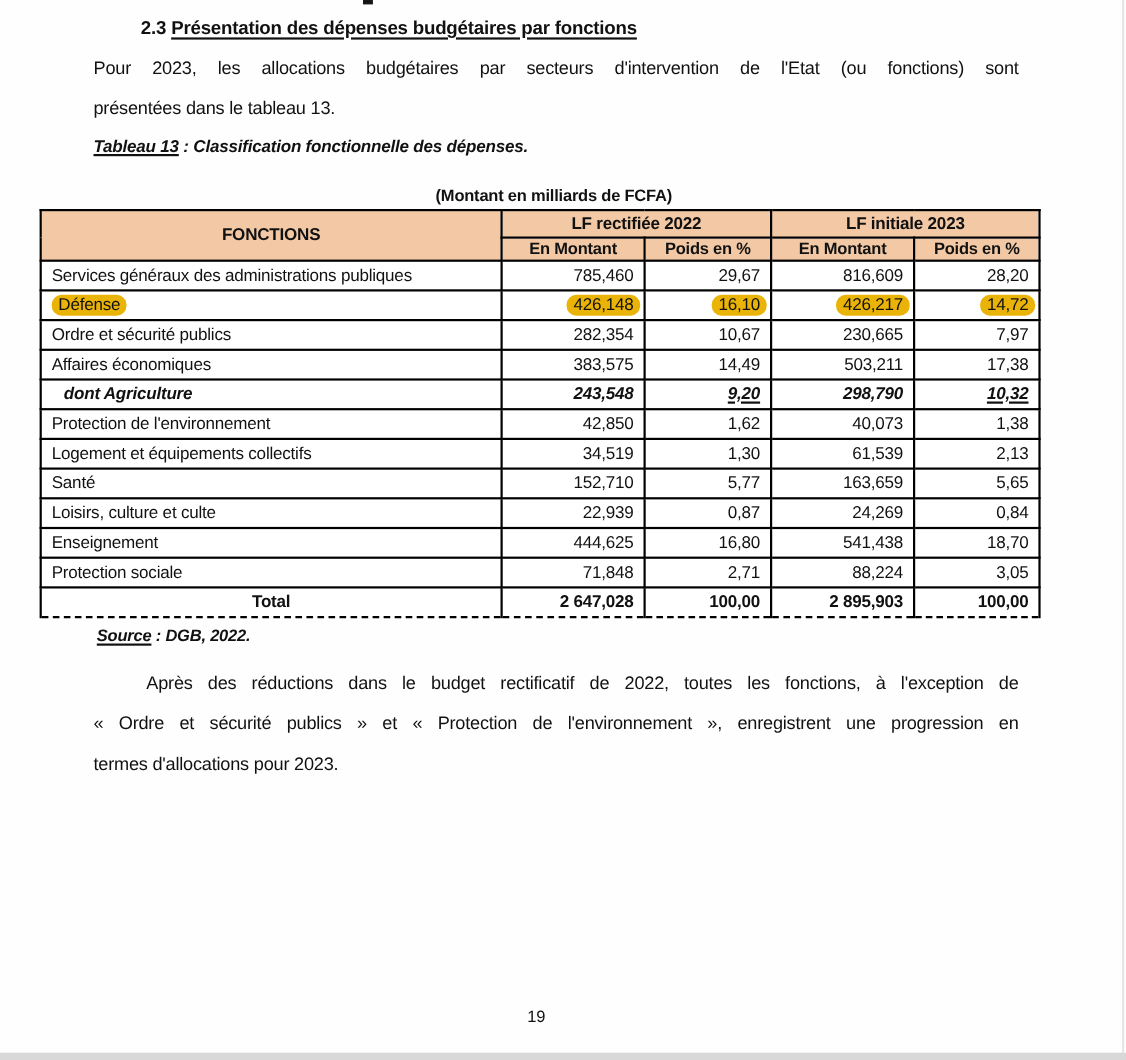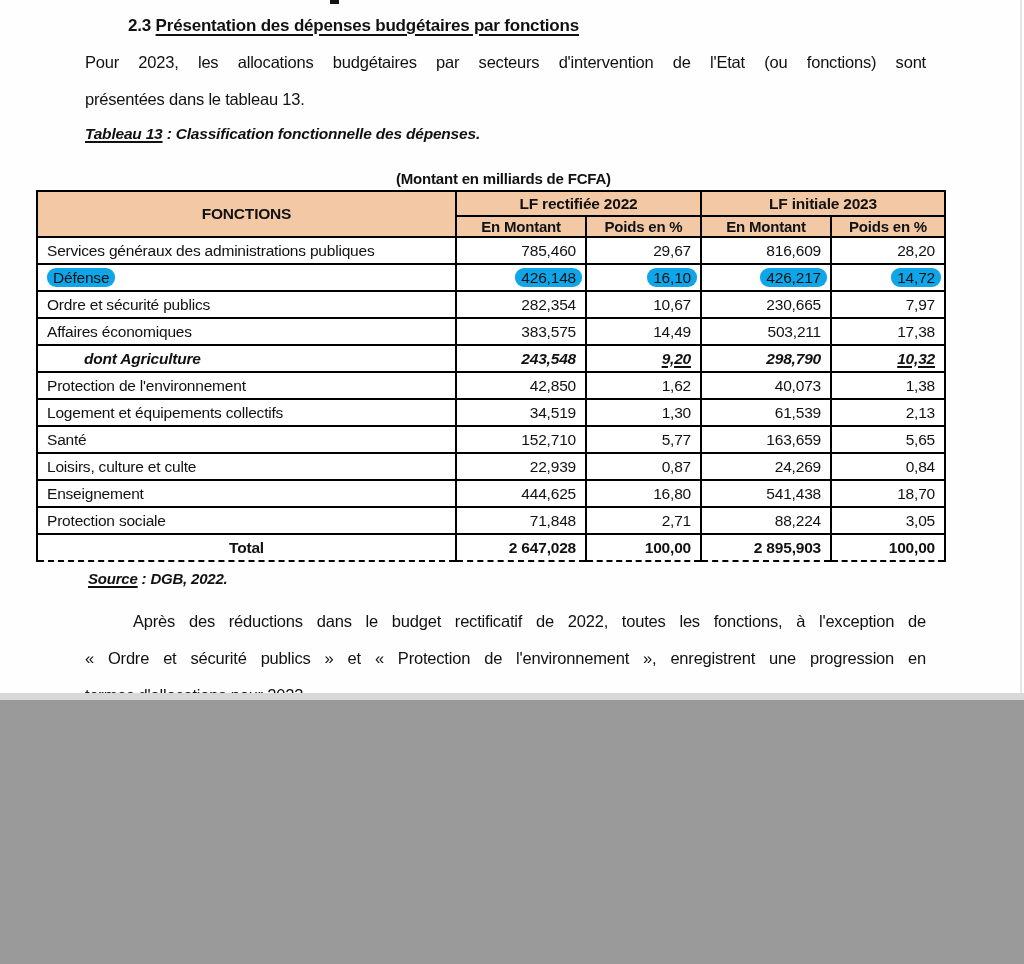--- a/index.html
+++ b/index.html
@@ -4,21 +4,21 @@
 <style>
   * { box-sizing: border-box; }
   html,body { margin:0; padding:0; }
   body {
     font-family: "Liberation Sans", sans-serif;
     color:#111;
     background:#9a9a9a;
   }
   .page {
     position:relative;
-    width:1024px; height:700px;
+    width:1024px; height:964px;
     background:#fefefe;
     overflow:hidden;
     letter-spacing:-0.2px;
   }
   .top-mark { position:absolute; left:330px; top:0; width:9px; height:4px; background:#151515; }
   .right-edge { position:absolute; right:2px; top:0; bottom:0; width:2px; background:#e6e6e6; }
   .bottom-strip { position:absolute; bottom:0; left:0; width:100%; height:7px; background:#d8d8d8; }
 
   .heading {
     margin:16px 0 0 128px;
@@ -57,24 +57,24 @@
   }
   table.budget thead th {
     background:#f3c9a5;
     font-weight:bold; text-align:center;
     height:25px;
   }
   table.budget thead tr.sub th { height:21px; font-size:15px; }
   table.budget tbody td { height:27px; background:#fff; }
   td.num { text-align:right; }
   tr.agri td { font-weight:bold; font-style:italic; }
-  tr.agri td:first-child { padding-left:46px; }
+  tr.agri td:first-child { padding-left:20px; }
   .und { text-decoration:underline; text-decoration-thickness:1.5px; text-underline-offset:2px; }
   .hl {
-    background:#0ea5e9;
+    background:#eab308;
     border-radius:9px;
     padding:1px 6px;
   }
   td.num .hl { margin-right:-6px; }
   tr.total td { background:#f3c9a5; font-weight:bold; border-bottom:2px dashed #000; height:26px; }
   tr.total td:first-child { text-align:center; }
 
   .source { margin:8px 0 0 88px; font-size:15px; font-weight:bold; font-style:italic; }
   .source .u { text-decoration:underline; text-decoration-thickness:1.5px; text-underline-offset:2px; }
 

